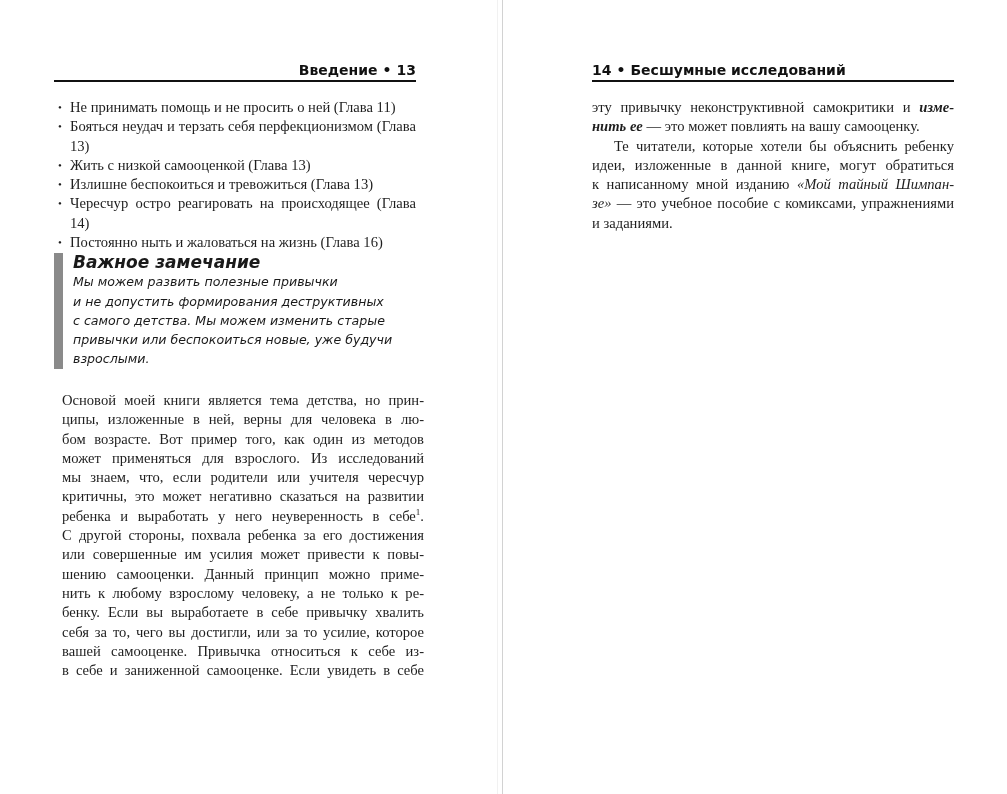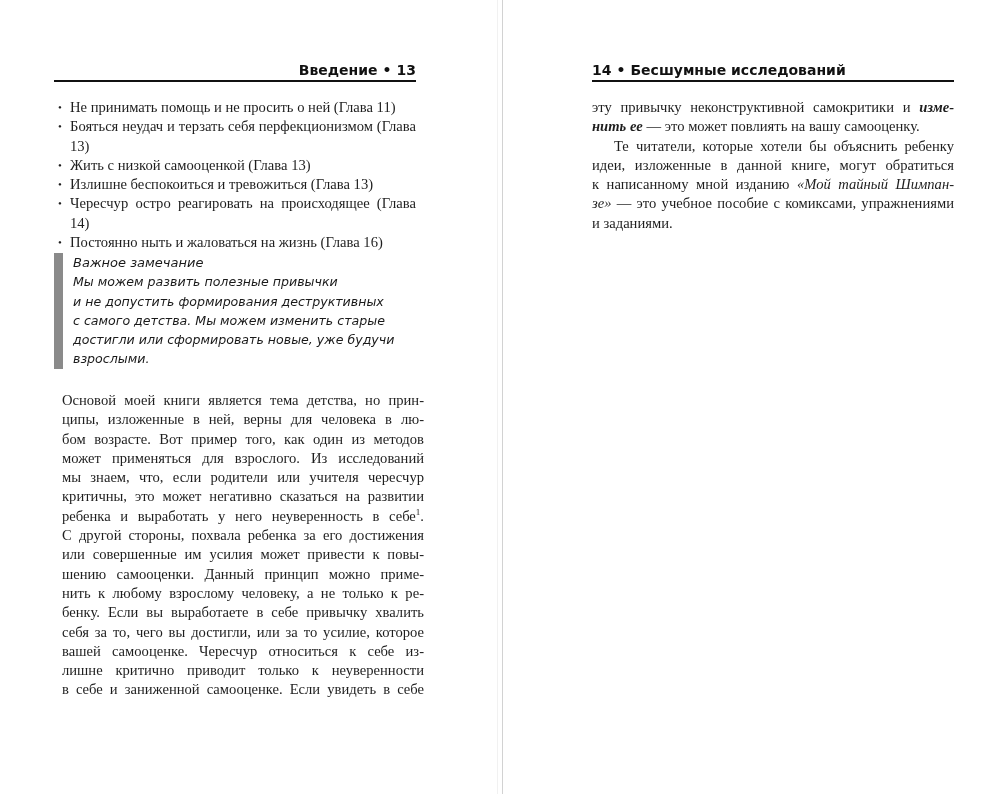--- a/index.html
+++ b/index.html
@@ -41,21 +41,21 @@
     .note {
       position: absolute; top: 253px; left: 0; width: 362px; height: 116px;
     }
     .note .bar {
       position: absolute; left: 0; top: 0; width: 9px; height: 116px; background: #8a8a8a;
     }
     .note .content {
       position: absolute; left: 19px; top: 0; width: 340px;
       font-family: "DejaVu Sans", sans-serif; font-style: italic; font-size: 12.6px; line-height: 19.3px; color: #1a1a1a;
     }
-    .note .title { font-weight: normal; font-size: 13px; }
+    .note .title { font-weight: bold; font-size: 17px; }
 
     .main-para {
       position: absolute; top: 383px; left: 0; width: 362px; margin: 8px; text-align: justify;
     }
     .main-para .line { display: block; text-align: justify; text-align-last: justify; height: 19.3px; white-space: nowrap; }
     sup { font-size: 9px; line-height: 0; }
 
     .right-text { position: absolute; top: 98px; left: 0; width: 362px; }
     .right-text .line { display: block; text-align: justify; text-align-last: justify; height: 19.3px; white-space: nowrap; }
     .right-text .line.last { text-align-last: left; }
@@ -84,41 +84,40 @@
       <li><span class="bullet">•</span><span>Постоянно ныть и жаловаться на жизнь (Глава 16)</span></li>
     </ul>
 
     <div class="note">
       <div class="bar"></div>
       <div class="content">
         <div class="title">Важное замечание</div>
         <div>Мы можем развить полезные привычки</div>
         <div>и не допустить формирования деструктивных</div>
         <div>с самого детства. Мы можем изменить старые</div>
-        <div>достигли или сформировать новые, уже будучи</div>
+        <div>привычки или беспокоиться новые, уже будучи</div>
         <div>взрослыми.</div>
       </div>
     </div>
 
     <p class="main-para body-text">
       <span class="line">Основой моей книги является тема детства, но прин-</span>
       <span class="line">ципы, изложенные в ней, верны для человека в лю-</span>
       <span class="line">бом возрасте. Вот пример того, как один из методов</span>
       <span class="line">может применяться для взрослого. Из исследований</span>
       <span class="line">мы знаем, что, если родители или учителя чересчур</span>
       <span class="line">критичны, это может негативно сказаться на развитии</span>
       <span class="line"><span>ребенка и выработать у него неуверенность в себе</span><sup>1</sup><span>.</span></span>
       <span class="line">С другой стороны, похвала ребенка за его достижения</span>
       <span class="line">или совершенные им усилия может привести к повы-</span>
       <span class="line">шению самооценки. Данный принцип можно приме-</span>
       <span class="line">нить к любому взрослому человеку, а не только к ре-</span>
       <span class="line">бенку. Если вы выработаете в себе привычку хвалить</span>
       <span class="line">себя за то, чего вы достигли, или за то усилие, которое</span>
-      <span class="line">вашей самооценке. Чересчур относиться к себе из-</span>
-      <span class="line">лишне критично приводит только к неуверенности</span>
+      <span class="line">вашей самооценке. Привычка относиться к себе из-</span>
       <span class="line">в себе и заниженной самооценке. Если увидеть в себе</span>
     </p>
   </div>
 
   <div class="page right">
     <div class="running-head">
       <span>14</span><span class="sep">•</span><span>Бесшумные исследований</span>
     </div>
 
     <div class="right-text body-text">

